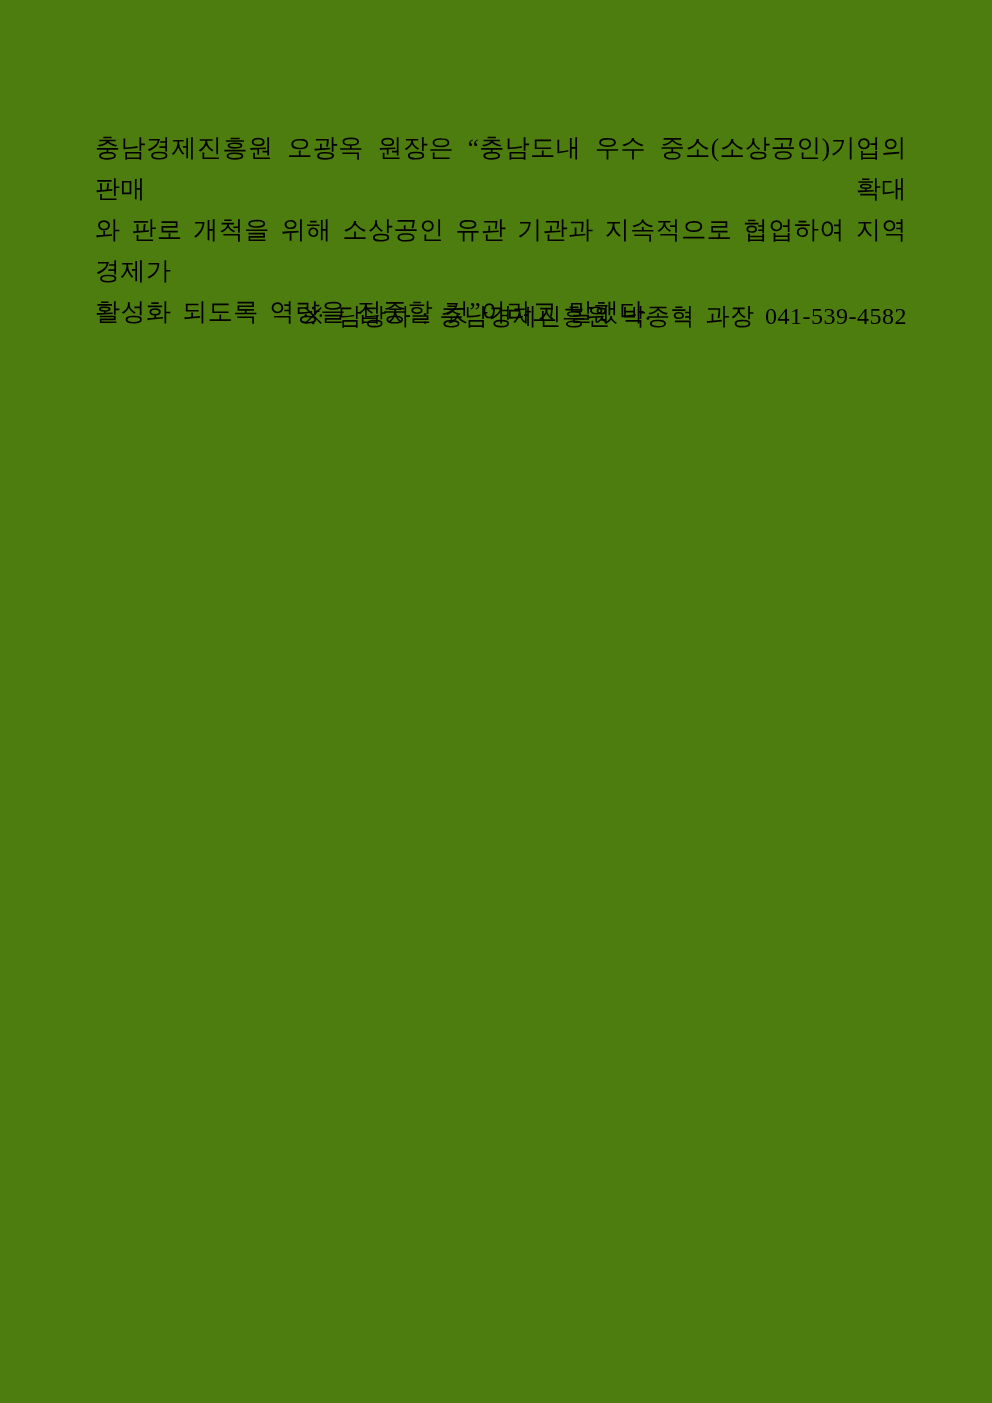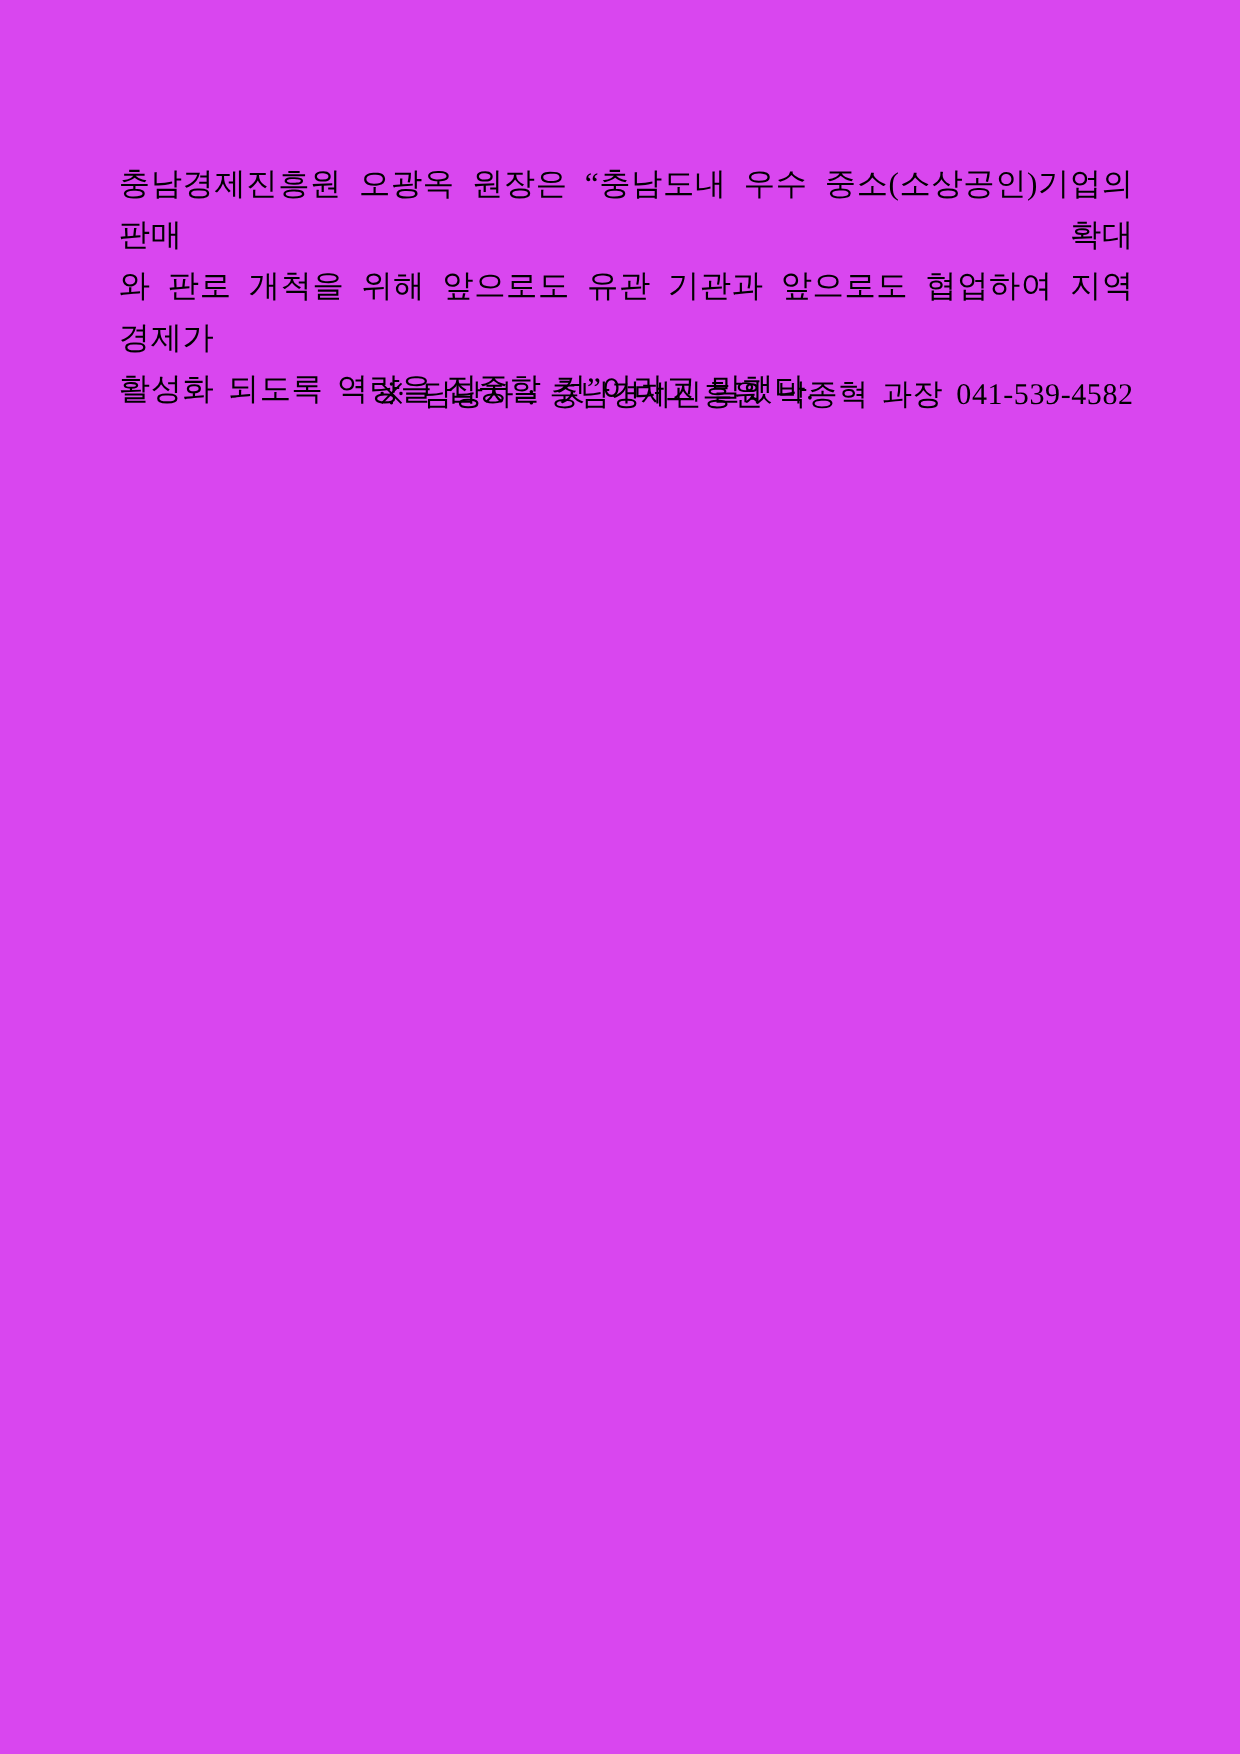--- a/index.html
+++ b/index.html
@@ -16,21 +16,21 @@
       color: #000000;
       overflow: hidden;
     }
 
     .page {
       position: absolute;
       top: 0;
       left: 0;
       width: 992px;
       height: 1403px;
-      background: #d946ef;
+      background: #4d7c0f;
     }
 
     .body-paragraph {
       position: absolute;
       top: 127px;
       left: 95px;
       width: 812px;
       font-size: 25px;
       line-height: 41px;
       letter-spacing: 0.5px;
@@ -68,21 +68,21 @@
       margin-right: 14px;
     }
   </style>
 </head>
 <body>
 
 <div class="page">
 
   <div class="body-paragraph">
     <div class="para-line justified">충남경제진흥원 오광옥 원장은 “충남도내 우수 중소(소상공인)기업의 판매 확대</div>
-    <div class="para-line justified">와 판로 개척을 위해 앞으로도 유관 기관과 앞으로도 협업하여 지역 경제가</div>
+    <div class="para-line justified">와 판로 개척을 위해 소상공인 유관 기관과 지속적으로 협업하여 지역 경제가</div>
     <div class="para-line last">활성화 되도록 역량을 집중할 것”이라고 말했다.</div>
   </div>
 
   <div class="contact-line">
     <span class="ref-mark">※</span><span>담당자 : 충남경제진흥원 박종혁 과장 041-539-4582</span>
   </div>
 
 </div>
 
 </body></html>

